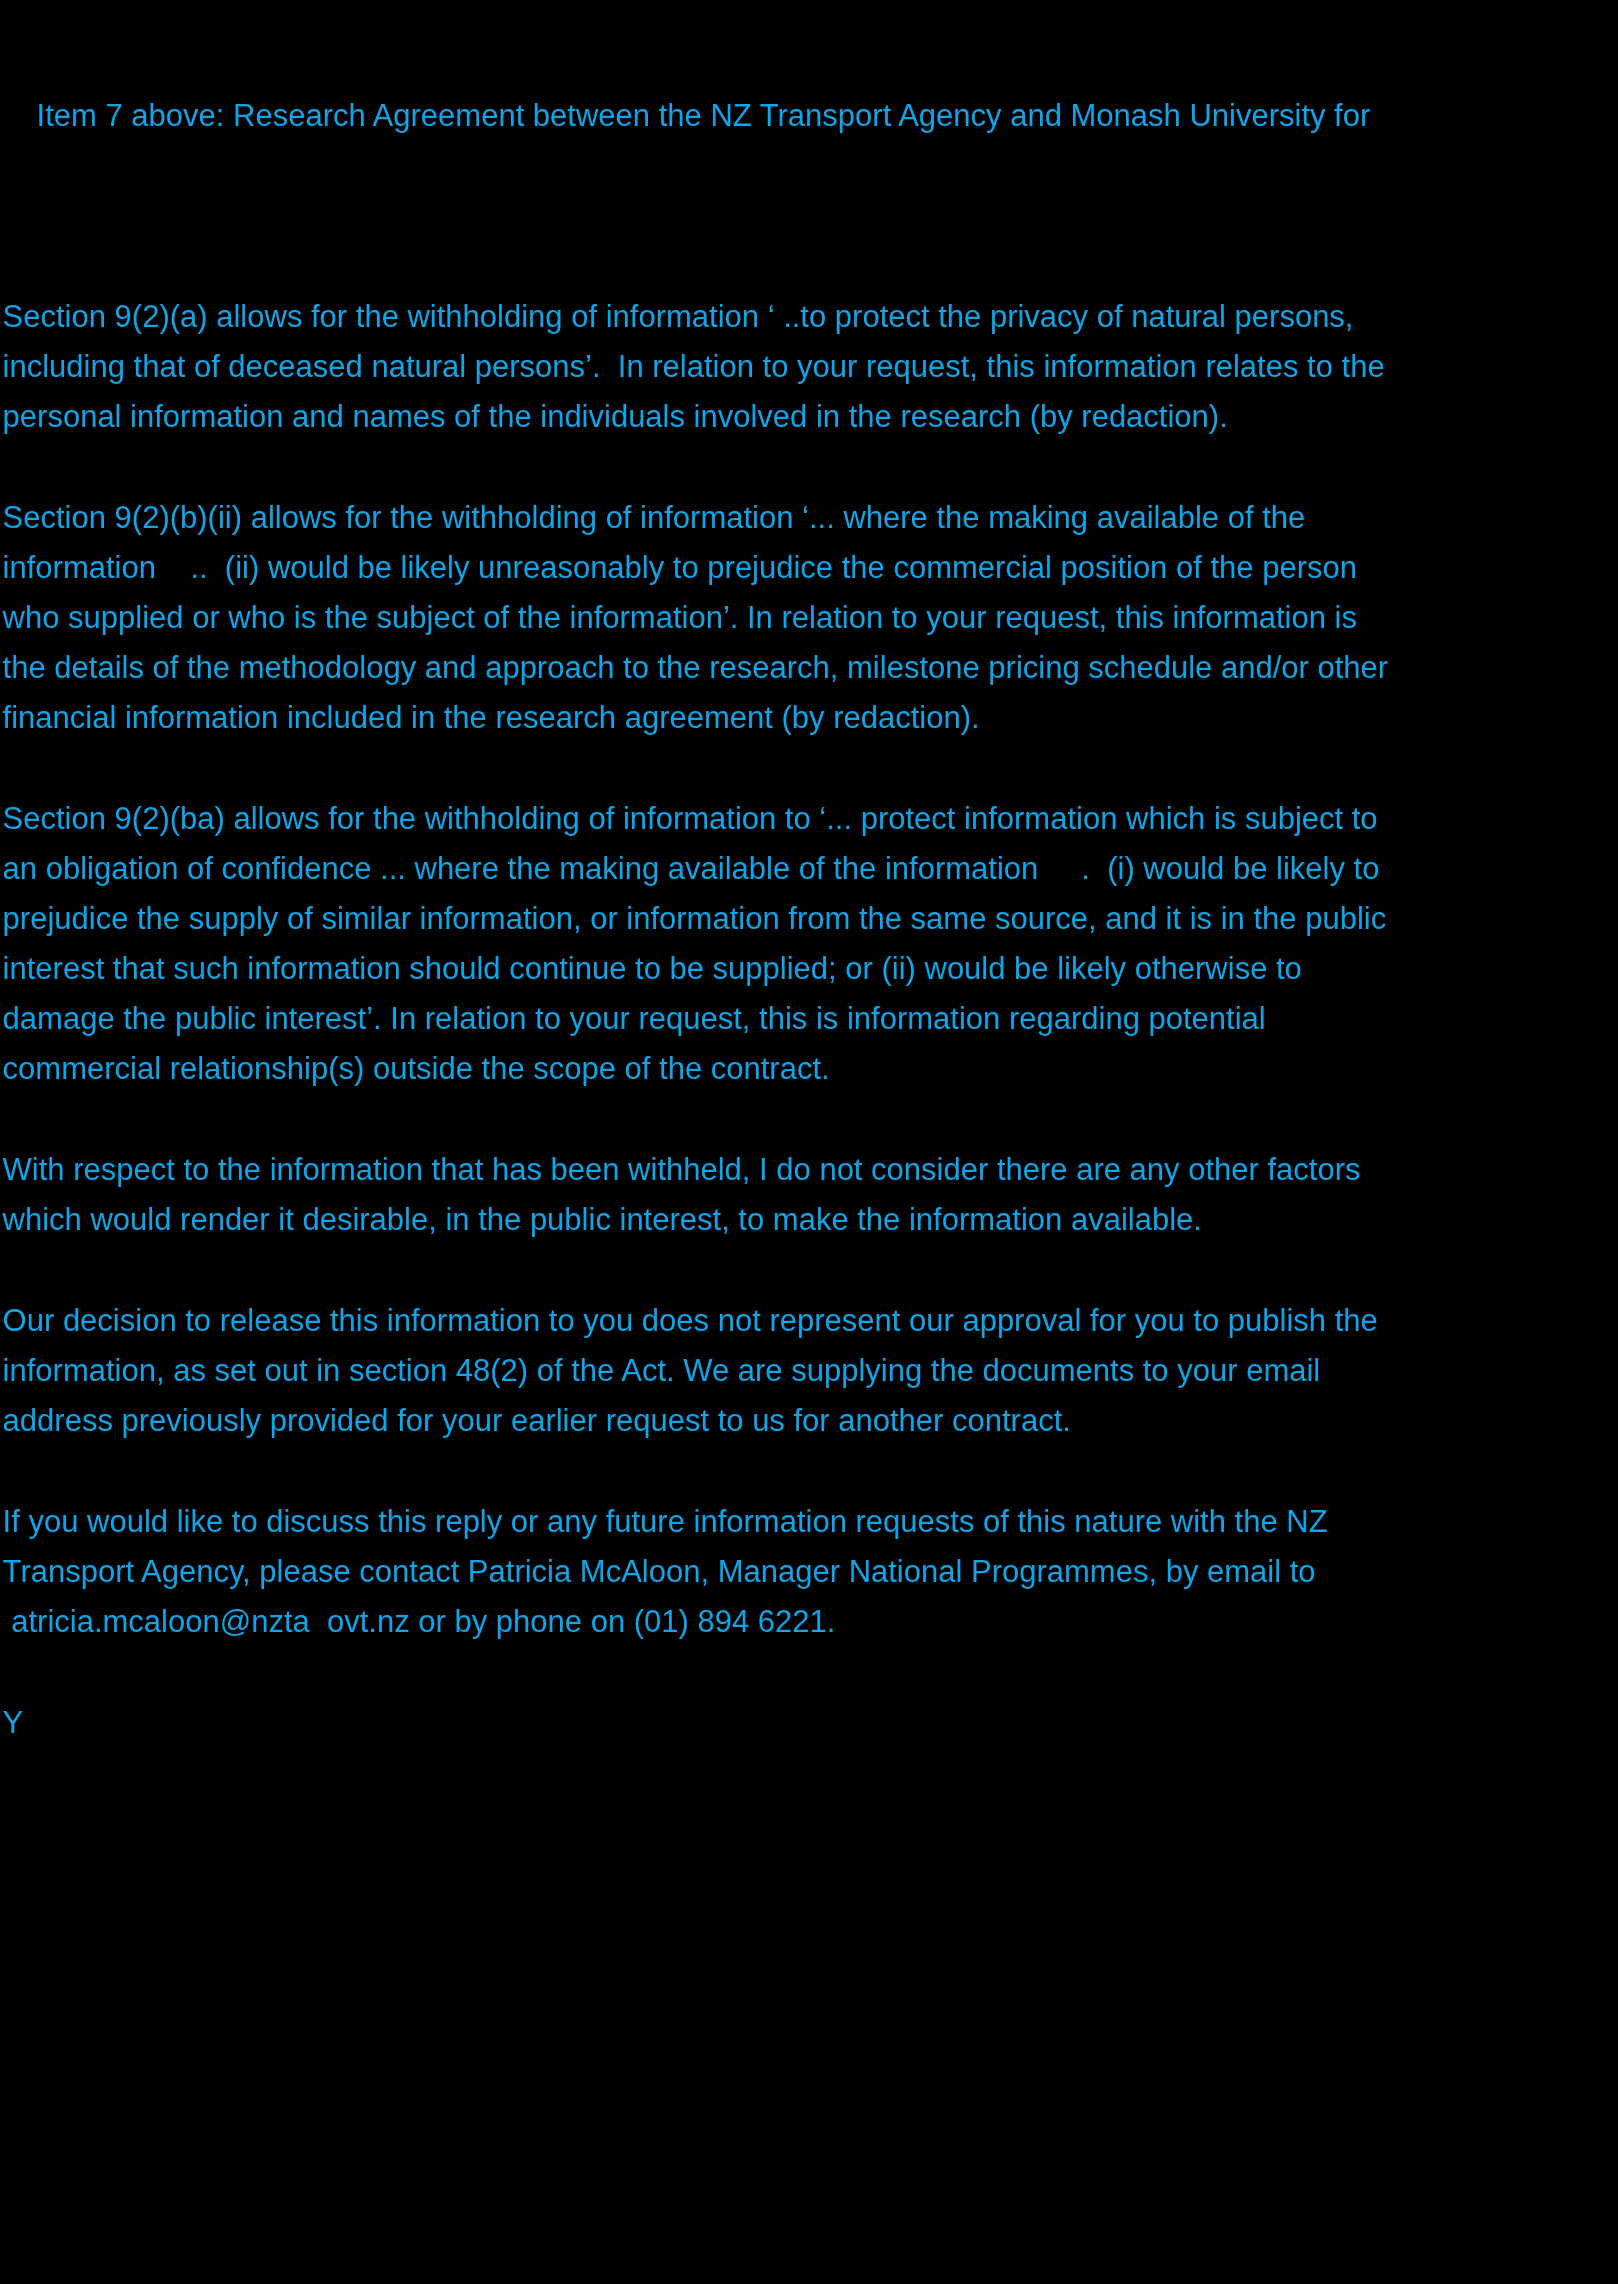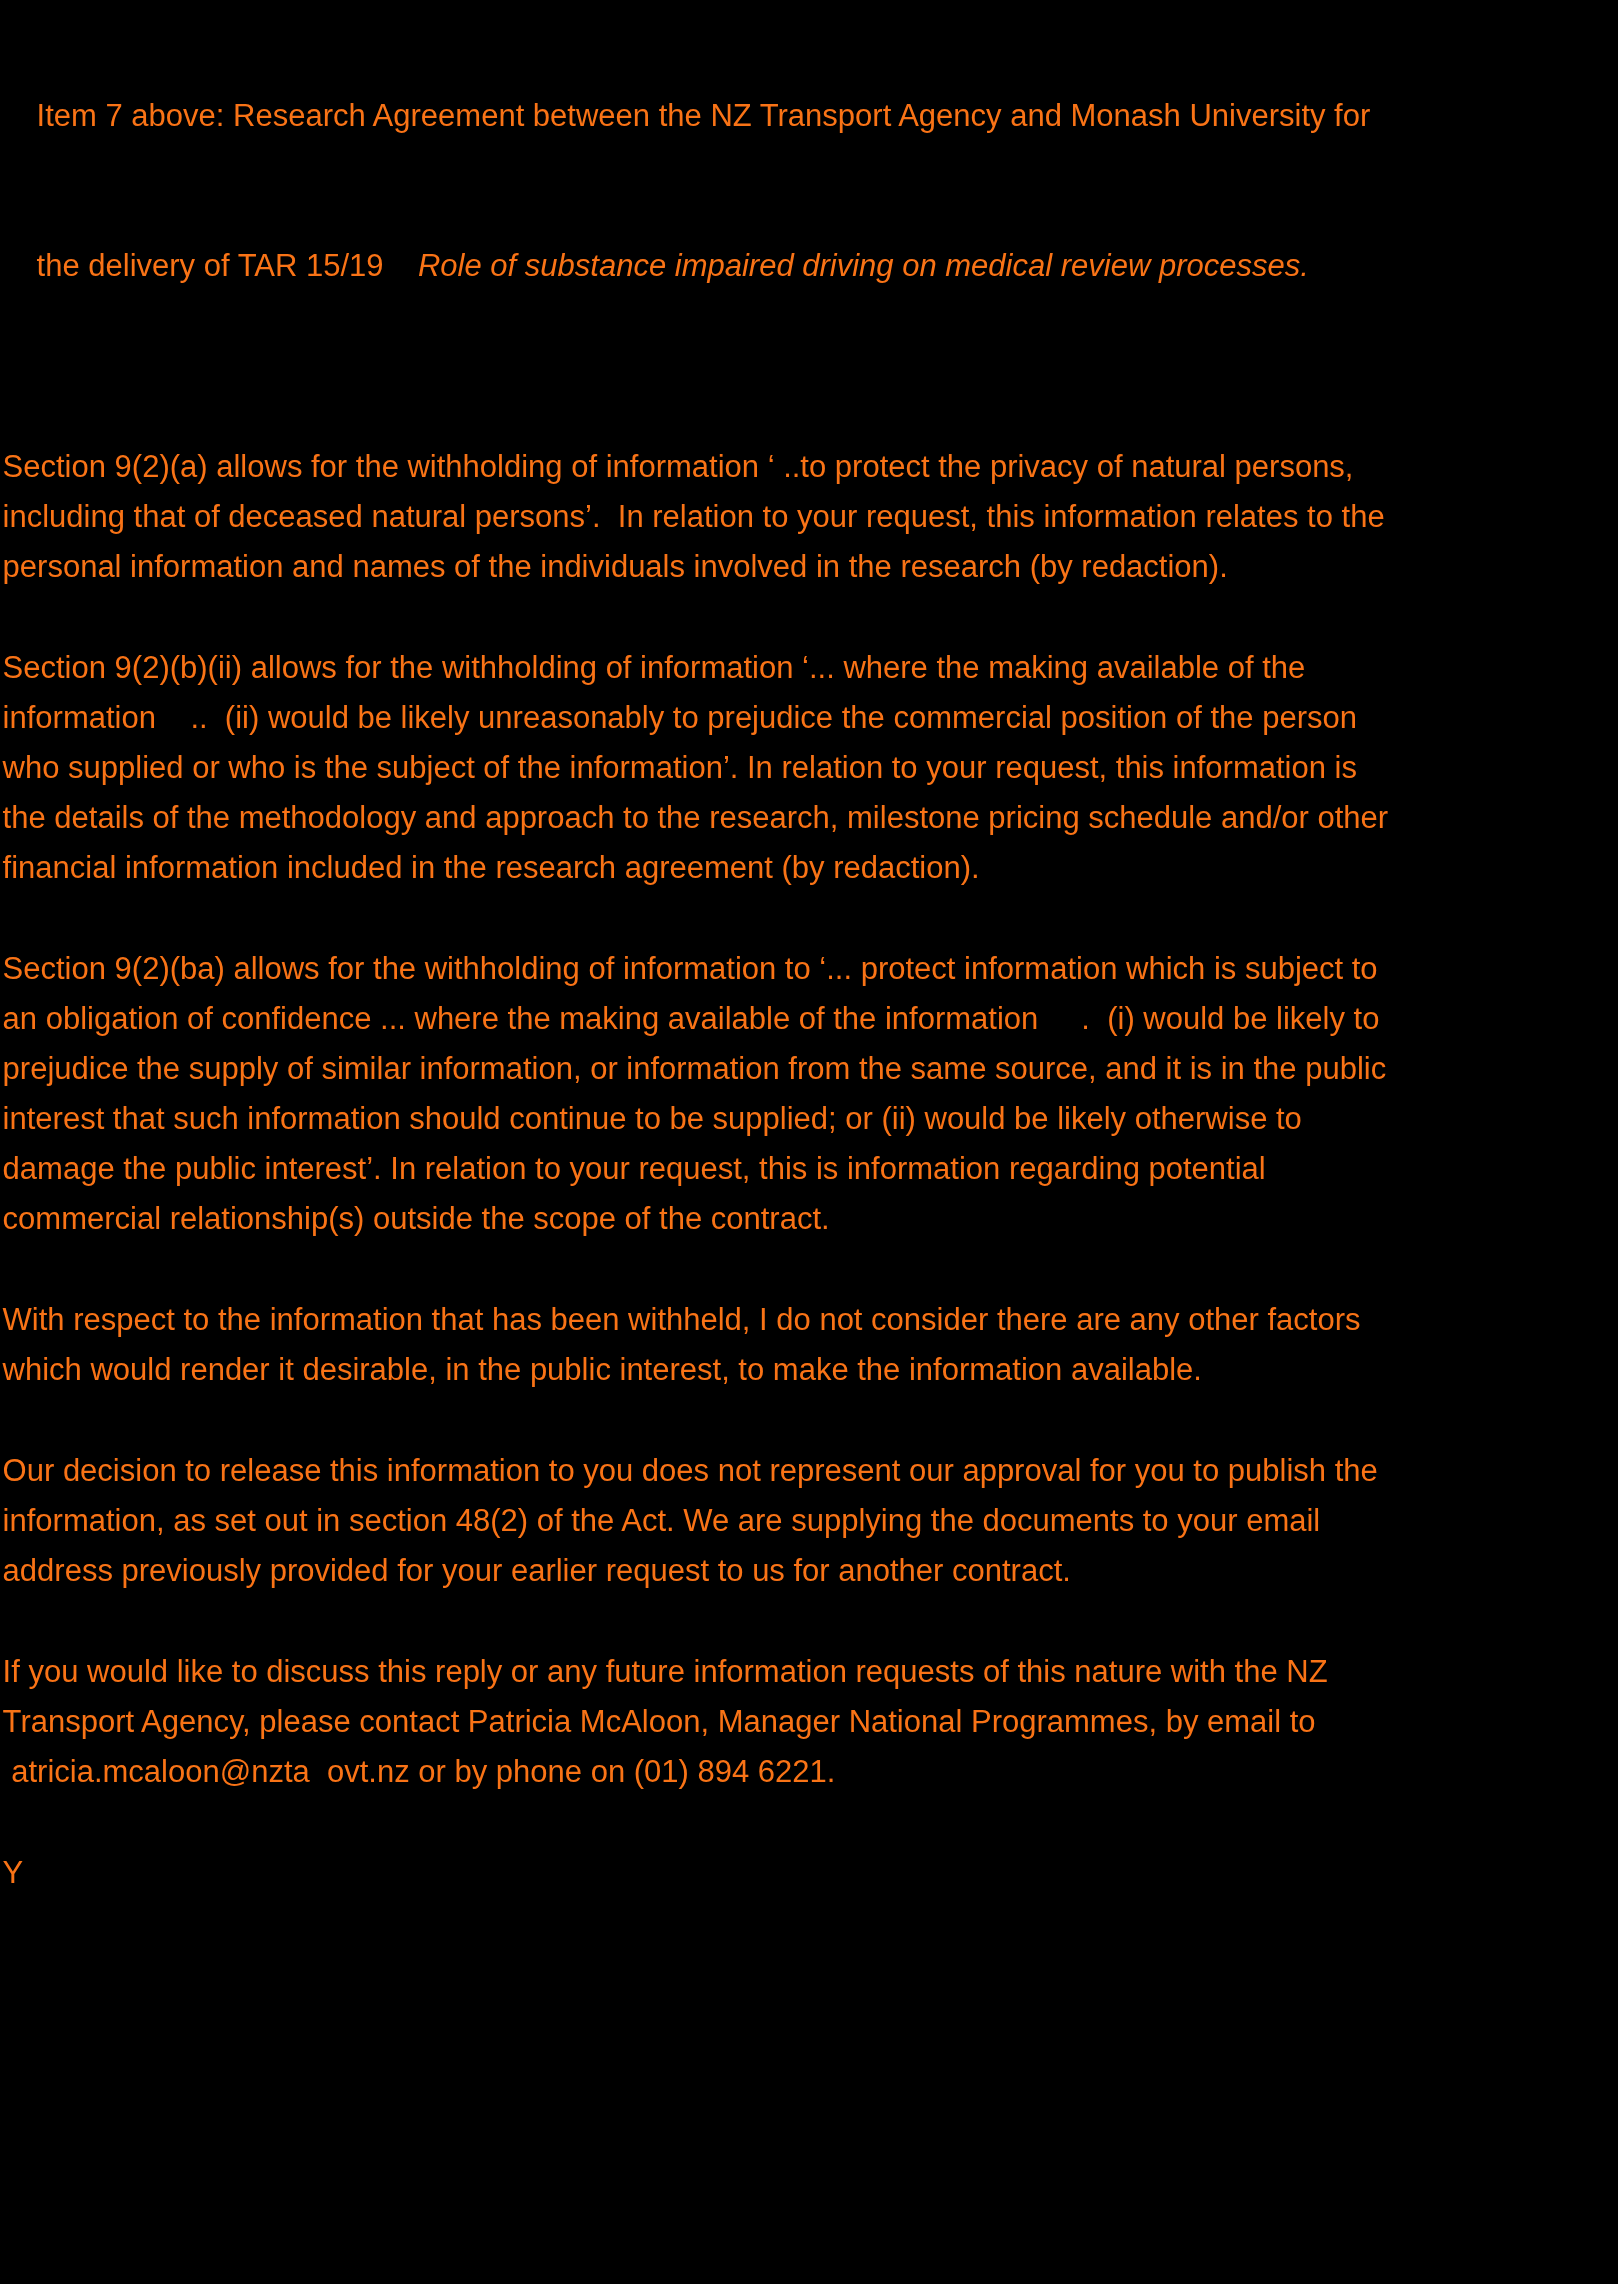--- a/index.html
+++ b/index.html
@@ -5,21 +5,21 @@
   html, body {
     margin: 0;
     padding: 0;
     background: #000000;
   }
   .page {
     position: relative;
     width: 1618px;
     height: 2284px;
     background: #000000;
-    color: #f97316;
+    color: #0ea5e9;
     font-family: "Liberation Sans", "DejaVu Sans", sans-serif;
     font-size: 31px;
     line-height: 50px;
     overflow: hidden;
     padding-left: 2.6px;
     box-sizing: border-box;
   }
   .flow {
     position: relative;
     top: -8.6px;
@@ -42,21 +42,20 @@
   }
 </style>
 </head>
 <body>
 
 <div class="page">
   <div class="flow">
 
     <div class="para indent">
       <div class="line">Item 7 above: Research Agreement between the NZ Transport Agency and Monash University for</div>
-      <div class="line"><span>the delivery of TAR 15/19    </span><span class="italic">Role of substance impaired driving on medical review processes.</span></div>
     </div>
 
 
     <div class="para">Section 9(2)(a) allows for the withholding of information ‘ ..to protect the privacy of natural persons,
 including that of deceased natural persons’.  In relation to your request, this information relates to the
 personal information and names of the individuals involved in the research (by redaction).</div>
 
     <div class="para">Section 9(2)(b)(ii) allows for the withholding of information ‘... where the making available of the
 information    ..  (ii) would be likely unreasonably to prejudice the commercial position of the person
 who supplied or who is the subject of the information’. In relation to your request, this information is

